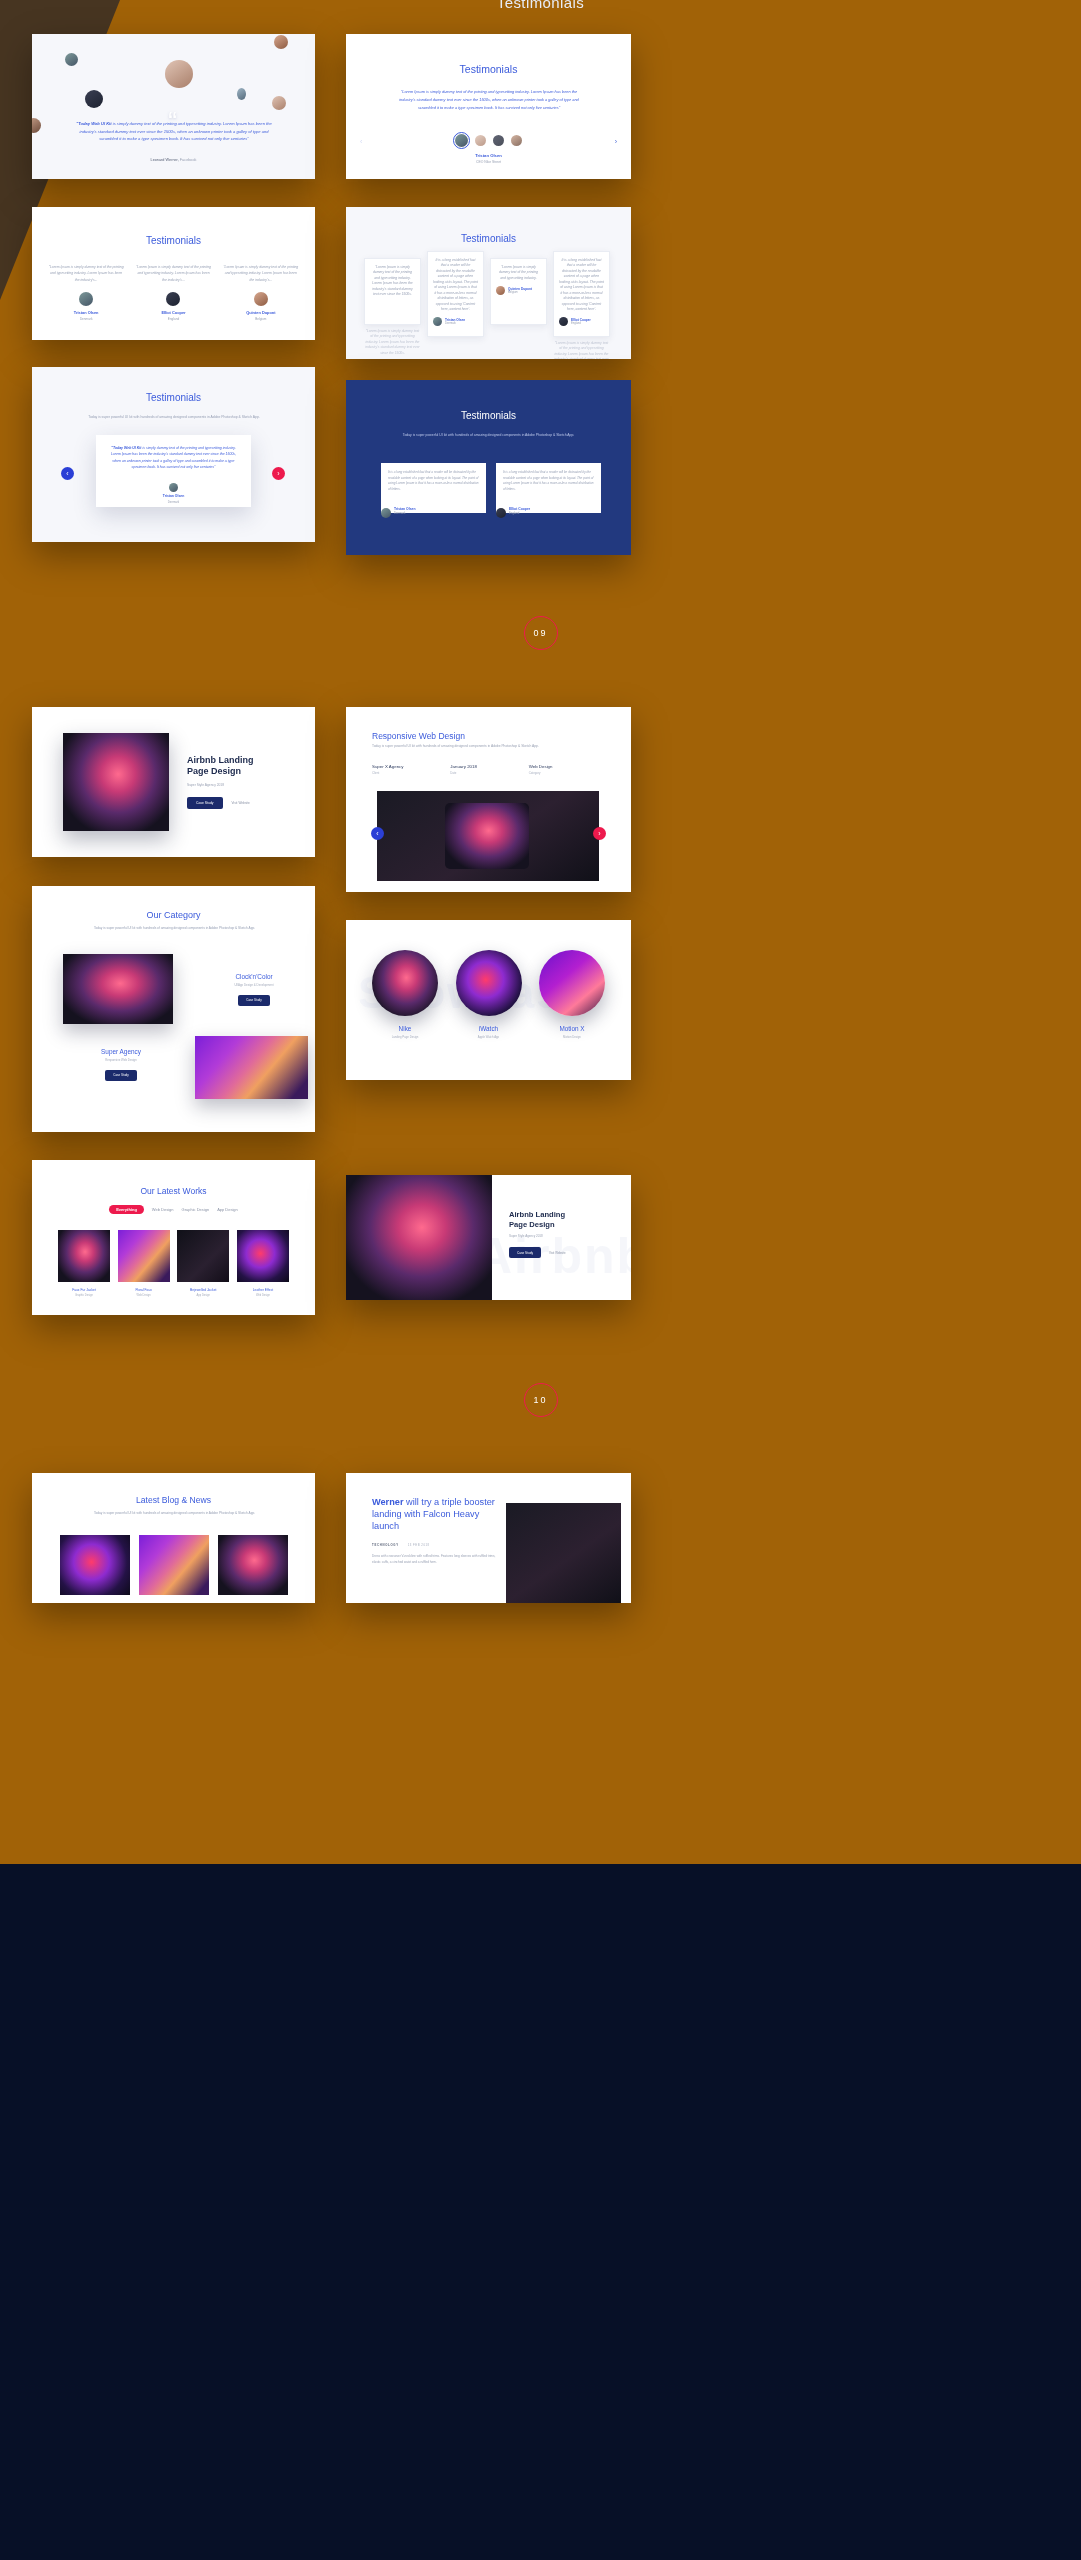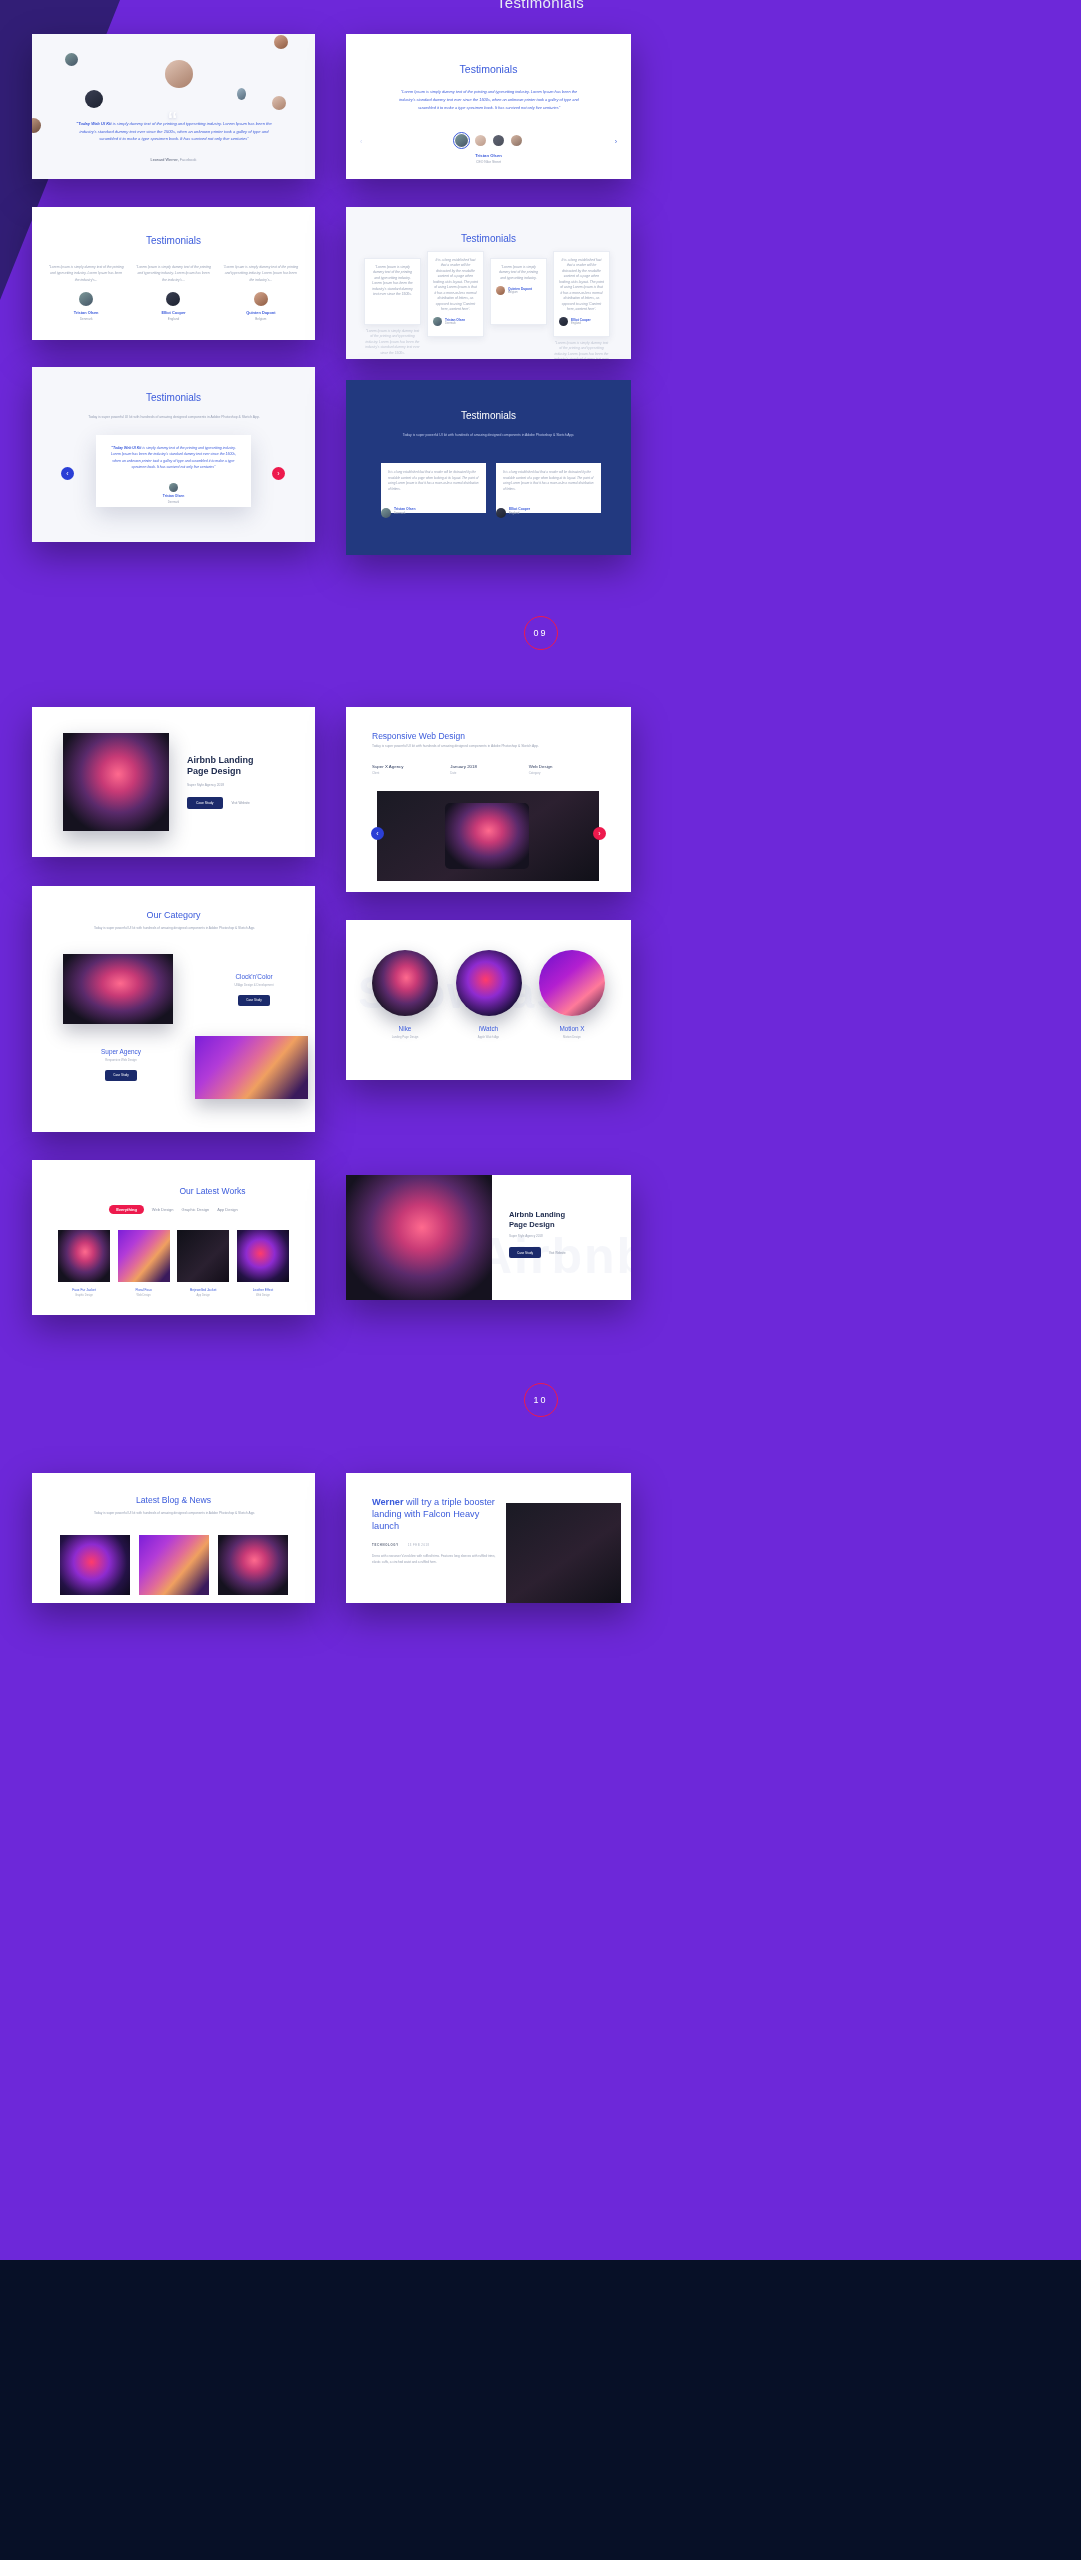--- a/index.html
+++ b/index.html
@@ -2,21 +2,21 @@
 <html><head>
 <meta charset="utf-8">
 <style>
   *{box-sizing:border-box;margin:0;padding:0}
   html,body{background:#071027;}
   body{
     width:1081px;height:2560px;position:relative;overflow:hidden;
     font-family:"Liberation Sans","DejaVu Sans",sans-serif;
     color:#fff;
   }
-  .page{position:relative;width:1081px;height:2260px;background:#6d28d9;}
+  .page{position:relative;width:1081px;height:1864px;background:#a16207;}
   .page:before{content:"";position:absolute;left:0;top:0;width:0;height:0;
     border-left:120px solid #0b1733;border-bottom:300px solid transparent;opacity:.6;}
 
   
   .sec-head{text-align:right;}
   .sec-num{width:34px;height:34px;border-radius:50%;border:1.6px solid #ed1a4d;
     display:flex;align-items:center;justify-content:center;margin:0 auto;
     font-size:9px;letter-spacing:2px;color:#fff;}
   .sec-title{margin-top:15px;font-size:15px;color:#e8ecf5;font-weight:400;letter-spacing:.4px;}
   .sec-title-top{font-size:15px;color:#e8ecf5;text-align:center;letter-spacing:.4px;}
@@ -324,21 +324,21 @@
       </div>
       <div style="text-align:center;">
         <span class="purple-img circ-img" style="display:block;width:66px;height:66px;box-shadow:0 8px 18px rgba(20,25,55,.3);"></span>
         <div style="font-size:6.4px;color:#3b5bdb;margin-top:9px;">Motion X</div>
         <div style="font-size:2.8px;color:#a6adbd;margin-top:3px;">Motion Design</div>
       </div>
     </div>
   </div>
 
   <div class="card" style="left:32px;top:1160px;width:283px;height:155px;">
-    <div class="h-blue" style="position:absolute;left:0;top:26px;width:100%;font-size:8.5px;margin-left:39px;">Our Latest Works</div>
+    <div class="h-blue" style="position:absolute;left:0;top:26px;width:100%;font-size:8.5px;">Our Latest Works</div>
     <div style="position:absolute;left:0;top:45px;width:100%;display:flex;justify-content:center;align-items:center;gap:8px;">
       <span class="filter on">Everything</span>
       <span class="filter">Web Design</span>
       <span class="filter">Graphic Design</span>
       <span class="filter">App Design</span>
     </div>
     <div style="position:absolute;left:26px;top:70px;width:231px;display:flex;justify-content:space-between;">
       <div style="text-align:center;width:52px;">
         <span class="phone-img" style="display:block;width:52px;height:52px;"></span>
         <div style="font-size:3.3px;color:#3b5bdb;margin-top:6px;">Faux Fur Jacket</div>

